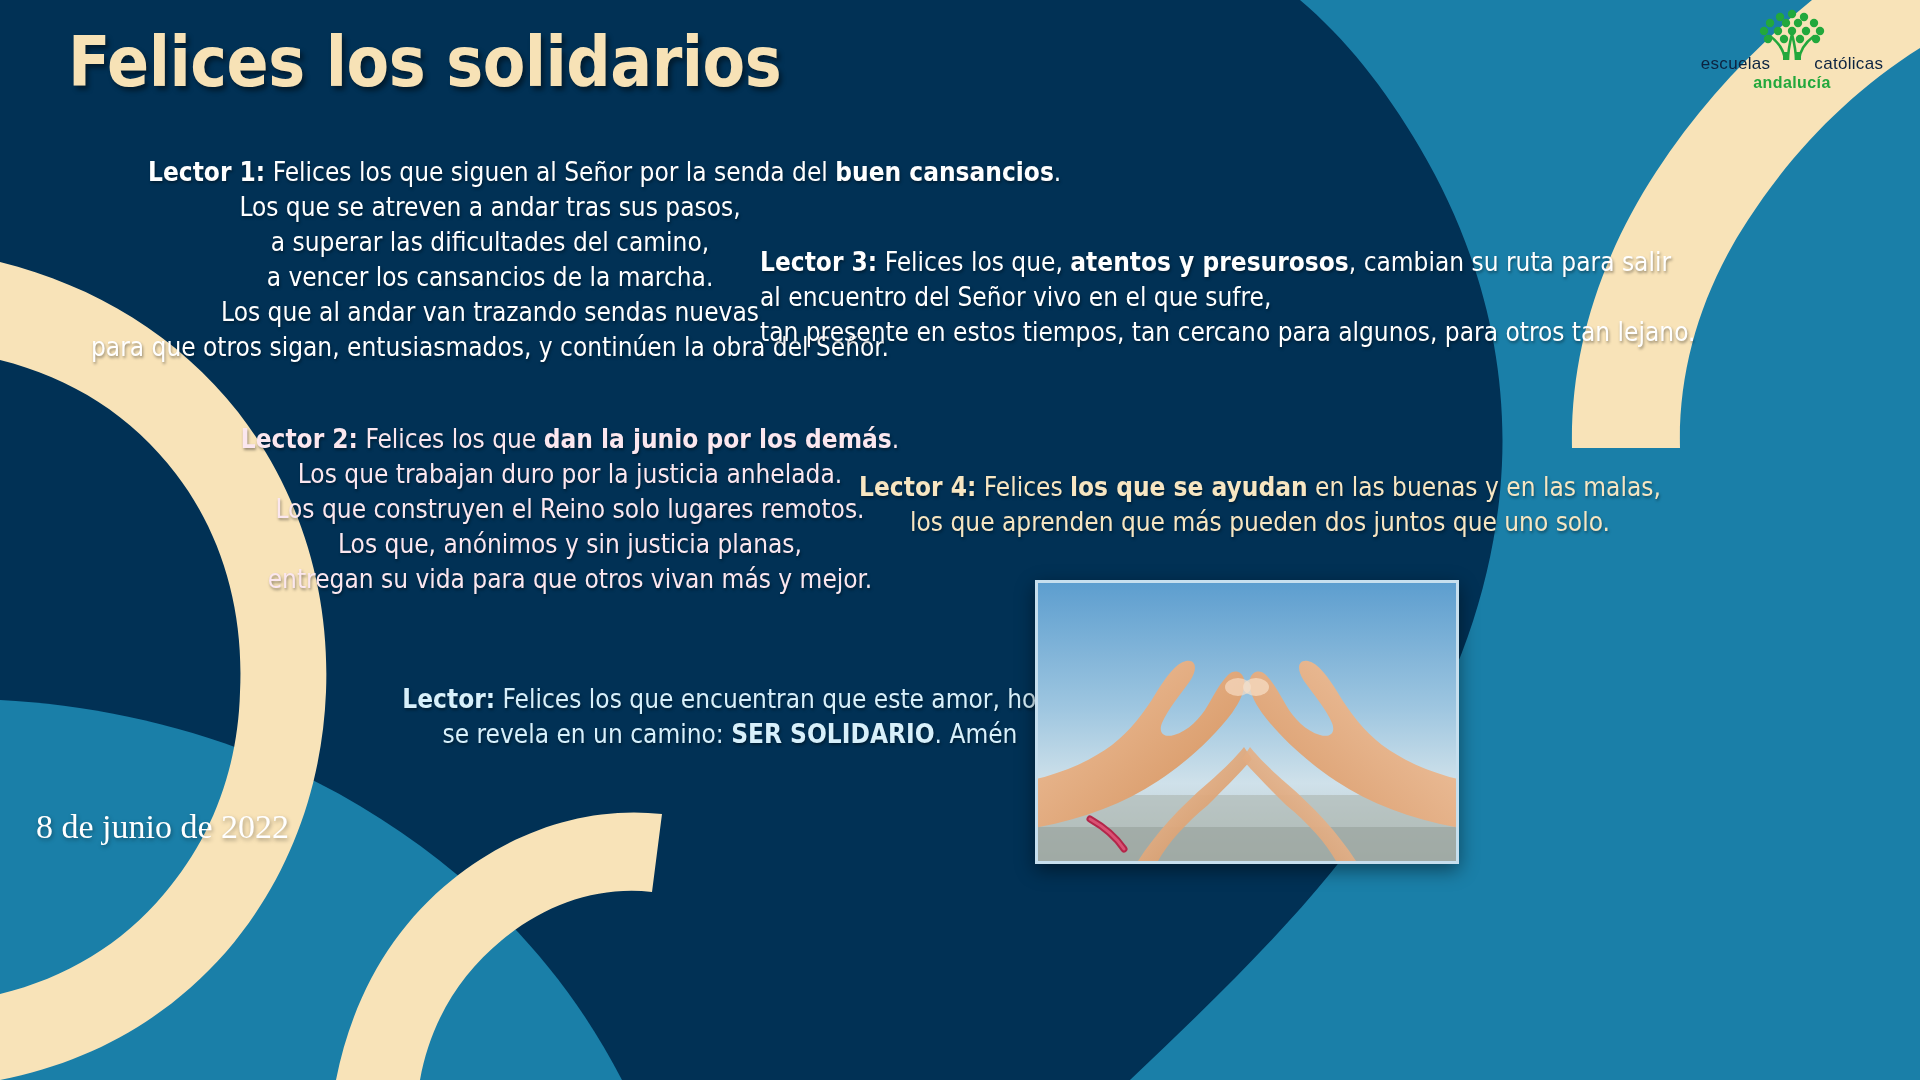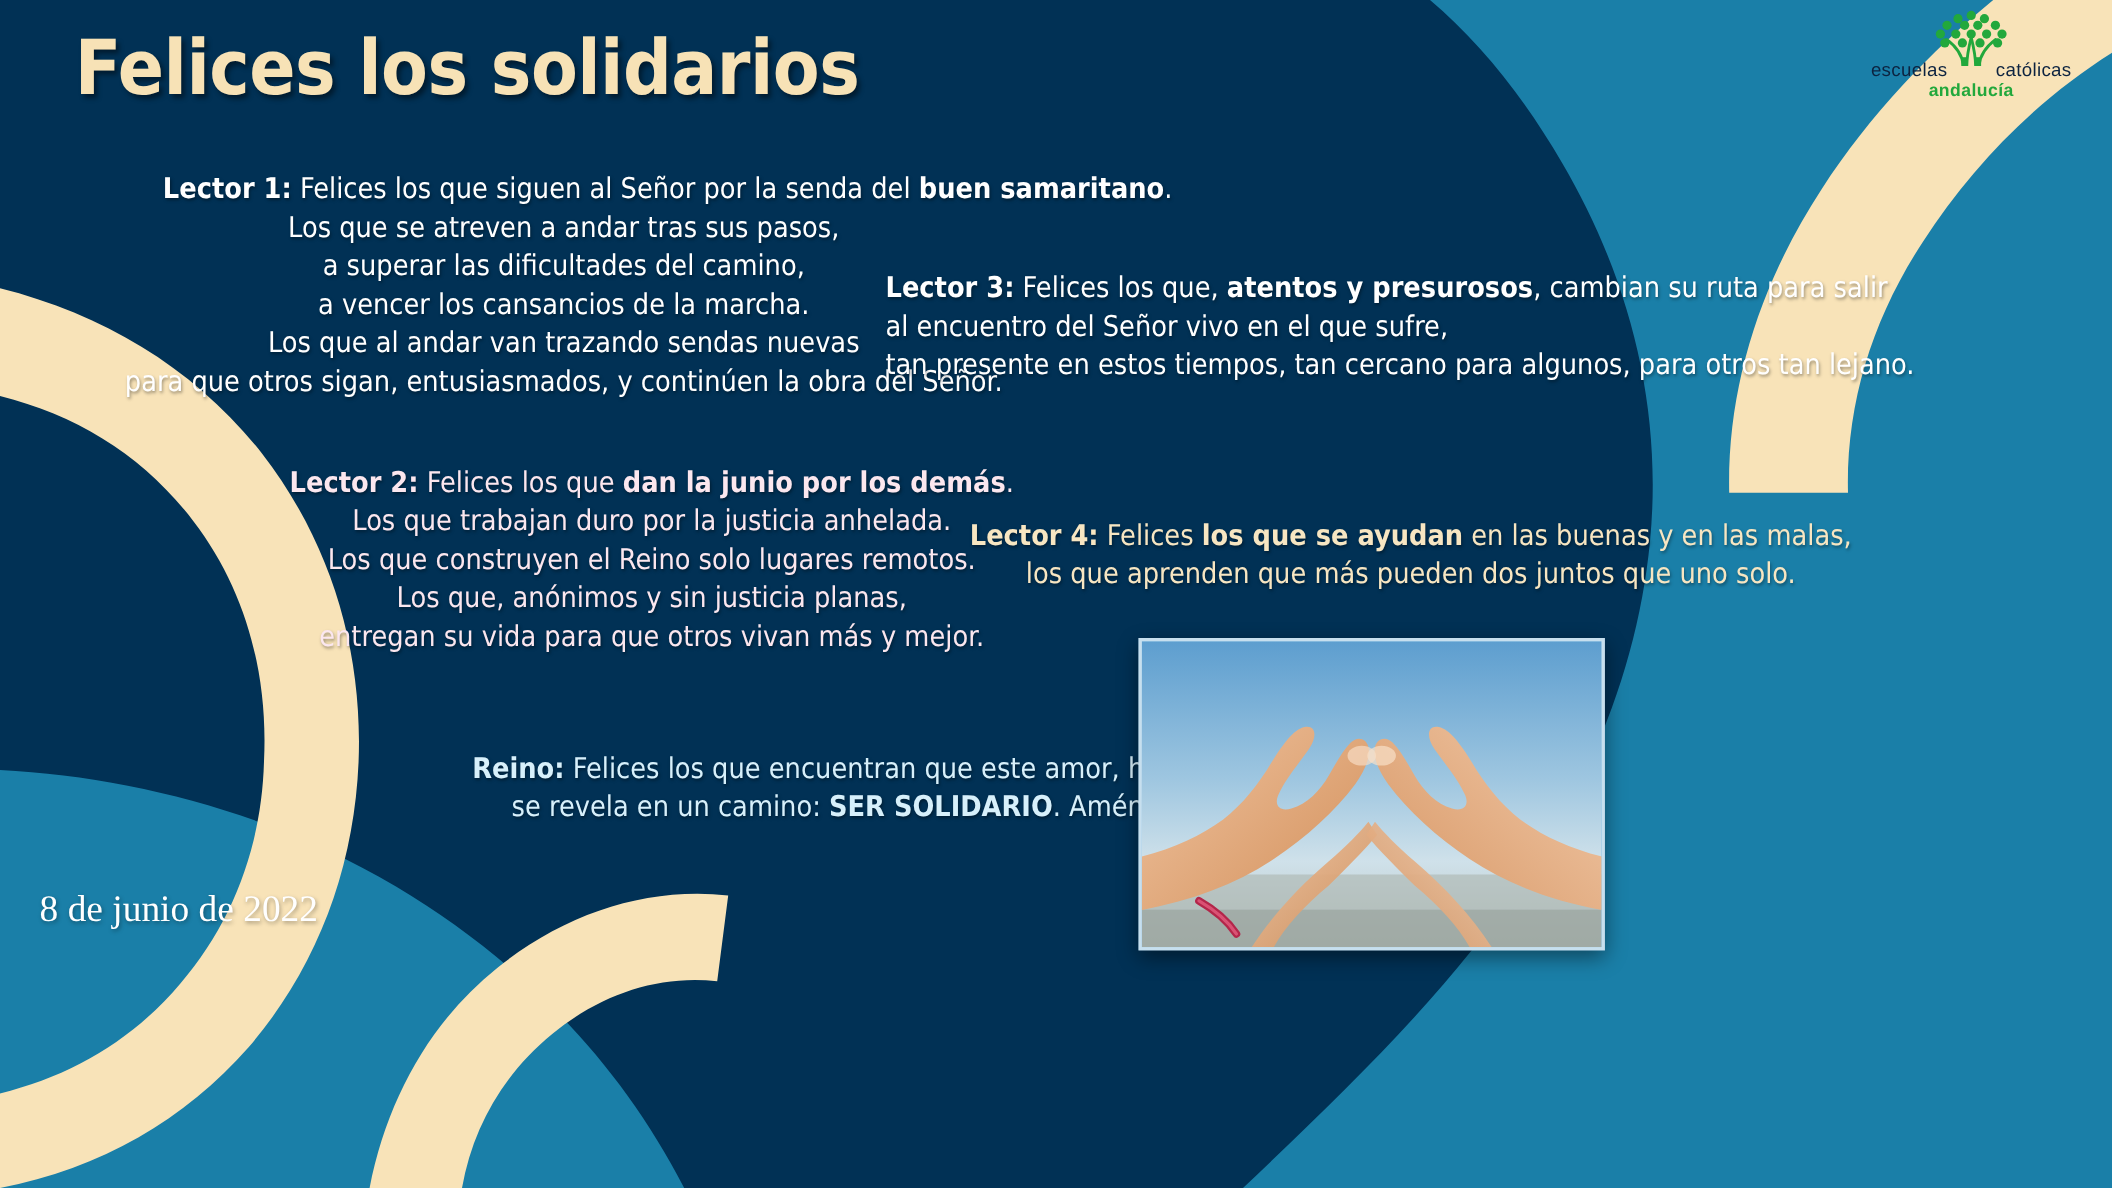--- a/index.html
+++ b/index.html
@@ -37,21 +37,20 @@
     font-family:"Liberation Sans",sans-serif;
   }
 
   
   .block{position:absolute;white-space:nowrap;}
   .block .ln{
     font-family:"DejaVu Sans Condensed","Liberation Sans Narrow","Liberation Sans",sans-serif;
     font-stretch:condensed;
     font-size:26px;line-height:35px;
     text-shadow:1px 2px 3px rgba(0,0,0,0.40);
-    padding-left:45px;
   }
   .block .ln b{font-weight:bold;}
 
   #lector1{left:0px;top:155px;width:980px;}
   #lector1 .ln{color:#ffffff;}
   #lector1 .ln.l1{text-align:left;padding-left:148px;}
   #lector1 .ln.rest{text-align:center;}
 
   #lector2{left:150px;top:422px;width:840px;text-align:center;}
   #lector2 .ln{color:#fbe7ef;}
@@ -169,21 +168,21 @@
       <span>escuelas</span>
       <span class="gap"></span>
       <span>católicas</span>
     </div>
     <div class="andalucia">andalucía</div>
   </div>
 
   <div class="block" id="lector1">
     <div class="ln l1">
       <b>Lector 1:</b>
-      <span>Felices los que siguen al Señor por la senda del <b>buen samaritano</b>.</span>
+      <span>Felices los que siguen al Señor por la senda del <b>buen cansancios</b>.</span>
     </div>
     <div class="ln rest">Los que se atreven a andar tras sus pasos,</div>
     <div class="ln rest">a superar las dificultades del camino,</div>
     <div class="ln rest">a vencer los cansancios de la marcha.</div>
     <div class="ln rest">Los que al andar van trazando sendas nuevas</div>
     <div class="ln rest">para que otros sigan, entusiasmados, y continúen la obra del Señor.</div>
   </div>
 
   <div class="block" id="lector2">
     <div class="ln">
@@ -208,21 +207,21 @@
   <div class="block" id="lector4">
     <div class="ln">
       <b>Lector 4:</b>
       <span>Felices <b>los que se ayudan</b> en las buenas y en las malas,</span>
     </div>
     <div class="ln">los que aprenden que más pueden dos juntos que uno solo.</div>
   </div>
 
   <div class="block" id="todos">
     <div class="ln">
-      <b>Reino:</b>
+      <b>Lector:</b>
       <span>Felices los que encuentran que este amor, hoy,</span>
     </div>
     <div class="ln">
       <span>se revela en un camino: <b>SER SOLIDARIO</b>. Amén</span>
     </div>
   </div>
 
   <div id="fecha">8 de junio de 2022</div>
 
   <div id="photo">

